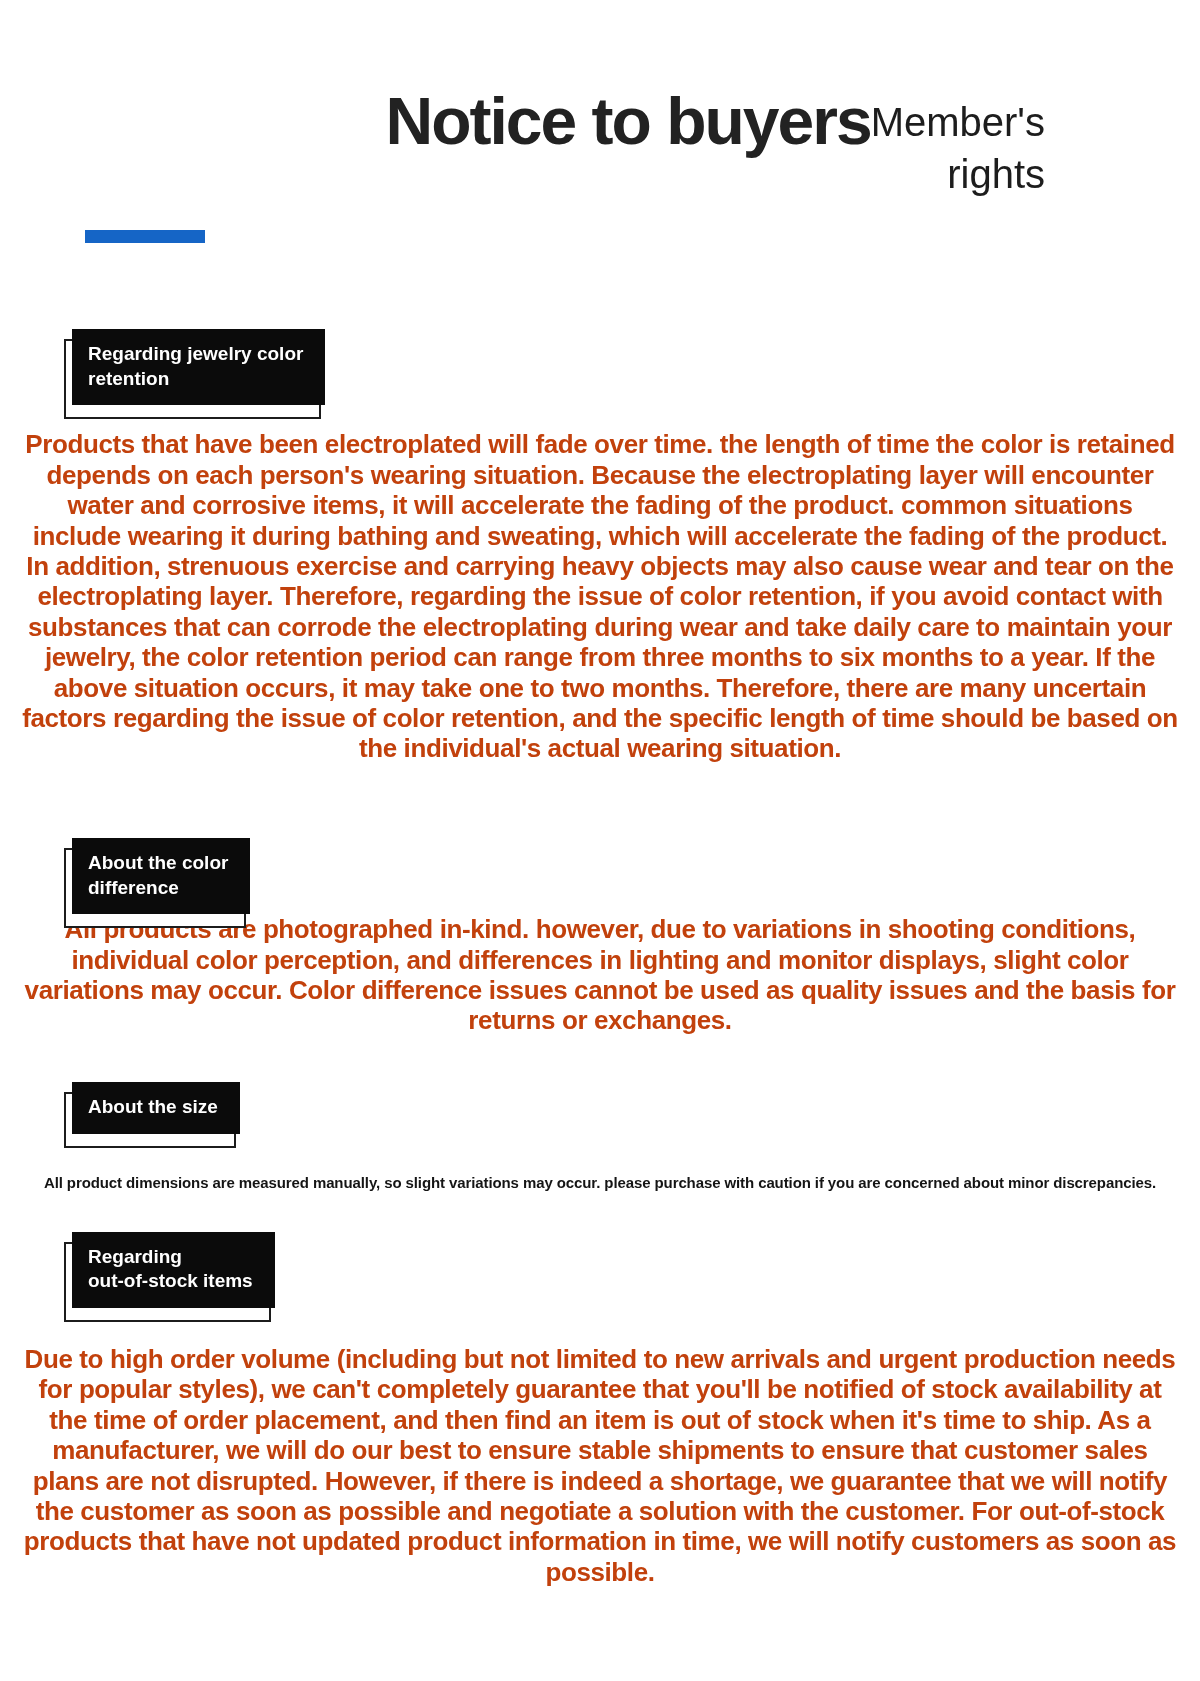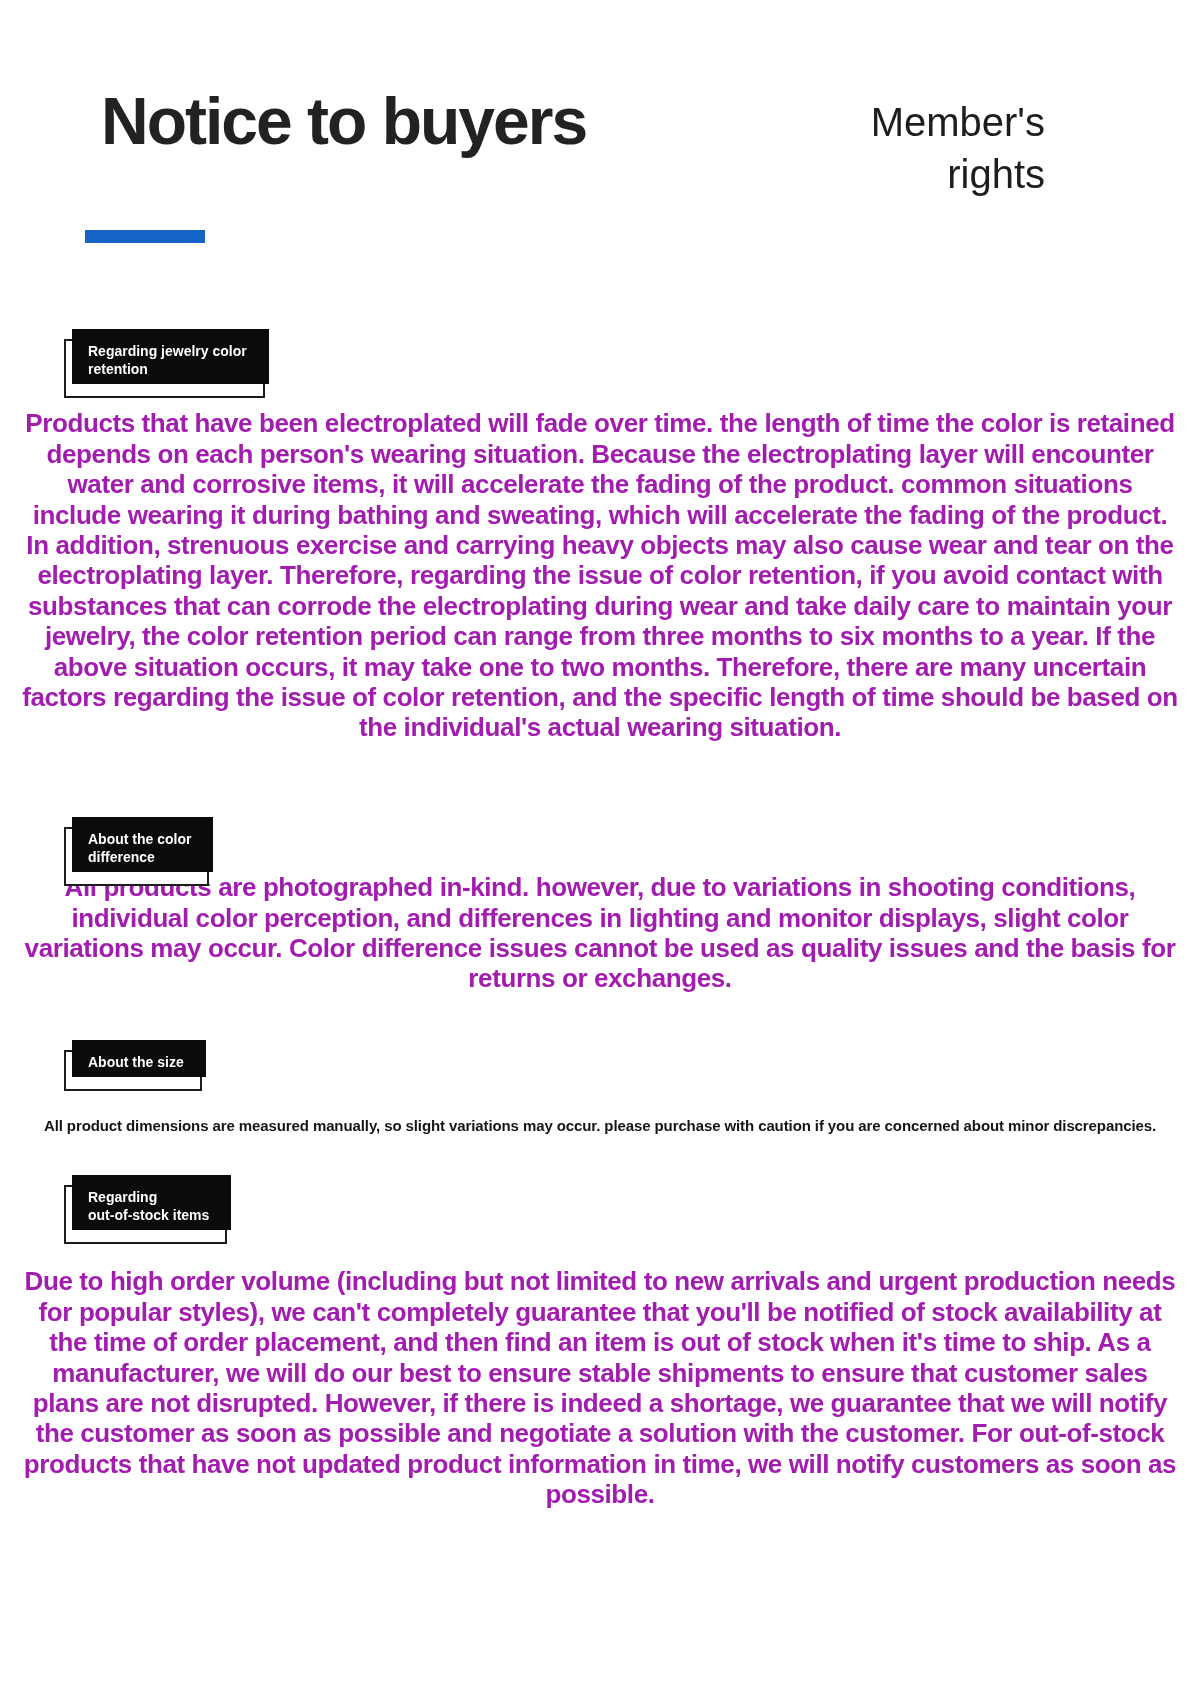--- a/index.html
+++ b/index.html
@@ -8,24 +8,23 @@
     position: relative;
     width: 1200px;
     height: 1681px;
     margin: 0 auto;
     background: #ffffff;
     font-family: "Liberation Sans", sans-serif;
     overflow: hidden;
   }
   .header {
     display: flex;
-    justify-content: space-between;
+    justify-content: flex-end;
     align-items: flex-start;
     padding: 88px 155px 0 85px;
-    margin-left: 16px;
   }
   .page-title {
     font-size: 66px;
     font-weight: bold;
     color: #222222;
     letter-spacing: -2px;
     line-height: 1.0;
   }
   .page-subtitle {
     font-size: 40px;
@@ -54,35 +53,35 @@
     width: 100%;
     height: 100%;
     background: #ffffff;
     border: 2px solid #1c1c1c;
   }
   .label-box {
     position: relative;
     display: inline-block;
     background: #0b0b0b;
     color: #ffffff;
-    font-size: 14px;
+    font-size: 19px;
     font-weight: bold;
     line-height: 1.3;
-    padding: 13px 22px 6px 16px;
+    padding: 13px 22px 14px 16px;
     min-width: 130px;
     white-space: pre-line;
     z-index: 1;
   }
   .body-text {
     width: 1158px;
     margin: 0 auto;
     text-align: center;
     font-size: 26px;
     font-weight: bold;
-    color: #a21caf;
+    color: #c2410c;
     letter-spacing: -0.4px;
     line-height: 1.17;
   }
   .body-text-small {
     width: 1170px;
     margin: 0 auto;
     text-align: center;
     font-size: 15px;
     font-weight: bold;
     color: #151515;

